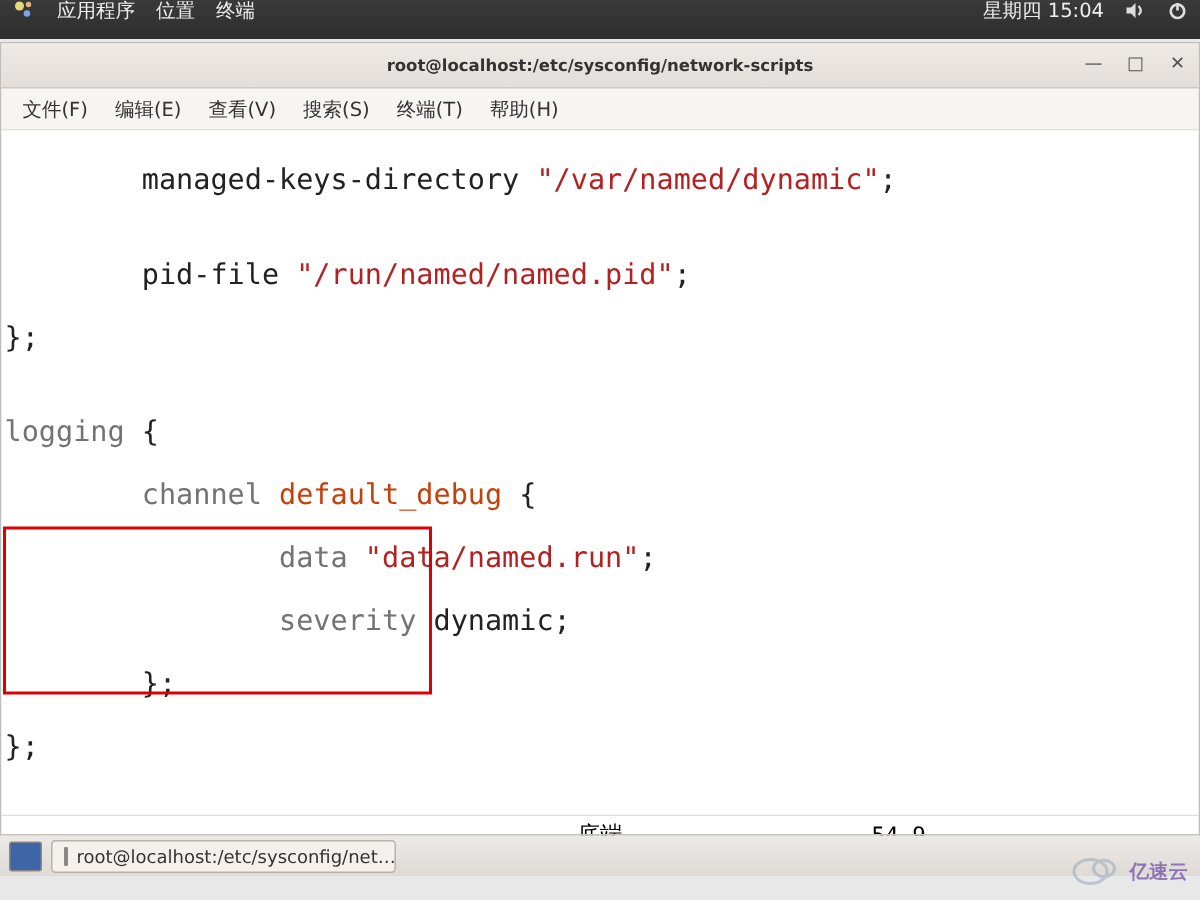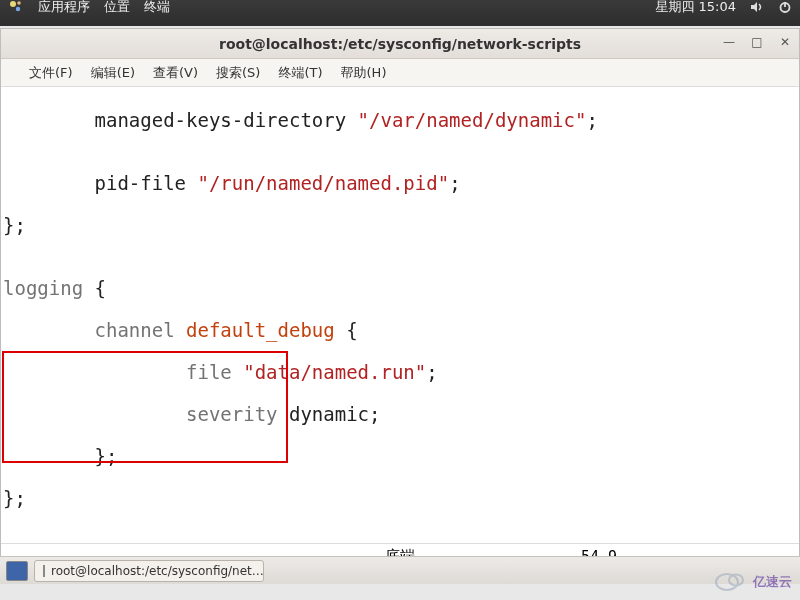--- a/index.html
+++ b/index.html
@@ -2,24 +2,24 @@
 <html><head>
 <meta charset="utf-8">
 <style>
 * { margin:0; padding:0; box-sizing:border-box; }
 html,body { width:800px; height:600px; overflow:hidden; font-family:"DejaVu Sans","WenQuanYi Micro Hei",sans-serif; font-size:13px; background:#e8e8e8; }
 .topbar { height:26px; background:linear-gradient(#3a3a3a,#2d2d2d); color:#eee; display:flex; align-items:flex-end; padding:10px 8px; justify-content:space-between; }
 .tb-left,.tb-right { display:flex; align-items:center; gap:14px; }
 .tb-icon { display:inline-flex; align-items:center; justify-content:center; }
 .window { position:absolute; left:0; top:28px; width:800px; height:542px; background:#fcfbf9; border:1px solid #bdbdbd; display:flex; flex-direction:column; }
 .titlebar { height:30px; background:linear-gradient(#eeeae6,#e3ded9); border-bottom:1px solid #cfc9c2; display:flex; align-items:center; justify-content:center; position:relative; }
-.title-text { font-weight:bold; color:#333; font-size:14px; }
+.title-text { font-weight:bold; color:#333; font-size:11px; }
 .win-controls { position:absolute; right:6px; top:5px; display:flex; gap:12px; }
 .win-btn { width:16px; height:16px; display:flex; align-items:center; justify-content:center; color:#555; font-size:12px; }
-.menubar { height:28px; display:flex; align-items:center; padding:0 20px; gap:2px; border-bottom:1px solid #ddd; background:#f7f5f2; }
+.menubar { height:28px; display:flex; align-items:center; padding:0 6px; gap:2px; border-bottom:1px solid #ddd; background:#f7f5f2; }
 .menu-item { padding:3px 8px; color:#333; }
 .editor { flex:1; background:#fff; font-family:"DejaVu Sans Mono","Courier New",monospace; font-size:19px; line-height:21px; padding:2px 2px 0 2px; position:relative; white-space:pre; color:#222; overflow:hidden; }
 .editor .kw { color:#737373; }
 .editor .str { color:#b22222; }
 .editor .id { color:#c2410c; }
 .red-box { position:absolute; left:1px; top:264px; width:286px; height:112px; border:2px solid #d00; }
 .statusbar { height:26px; background:#fff; border-top:1px solid #ddd; font-family:"DejaVu Sans Mono",monospace; font-size:15px; display:flex; align-items:center; padding:0 8px; justify-content:center; }
 .taskbar { position:absolute; left:0; bottom:16px; width:800px; height:28px; background:linear-gradient(#eceae7,#dedad6); border-top:1px solid #c7c1ba; display:flex; align-items:center; padding:0 6px; gap:6px; }
 .show-desktop { width:22px; height:20px; background:#3d65a8; border:1px solid #888; border-radius:2px; }
 .task-item { display:flex; align-items:center; gap:6px; background:#f4f0ec; border:1px solid #b8b2ab; border-radius:3px; padding:2px 8px; height:22px; width:230px; font-size:12px; color:#333; overflow:hidden; white-space:nowrap; }
@@ -78,21 +78,21 @@
   </div>
 
   <div class="editor">
 <div><span>        managed-keys-directory </span><span class="str">"/var/named/dynamic"</span><span>;</span></div>
 <div></div>
 <div><span>        pid-file </span><span class="str">"/run/named/named.pid"</span><span>;</span></div>
 <div>};</div>
 <div></div>
 <div><span class="kw">logging</span><span> {</span></div>
 <div><span class="kw">        channel</span><span class="id"> default_debug</span><span> {</span></div>
-<div><span class="kw">                file</span><span class="str"> "data/named.run"</span><span>;</span></div>
+<div><span class="kw">                data</span><span class="str"> "data/named.run"</span><span>;</span></div>
 <div><span class="kw">                severity</span><span> dynamic;</span></div>
 <div>        };</div>
 <div>};</div>
 <div></div>
 
 
 
 
 <div></div>
 

